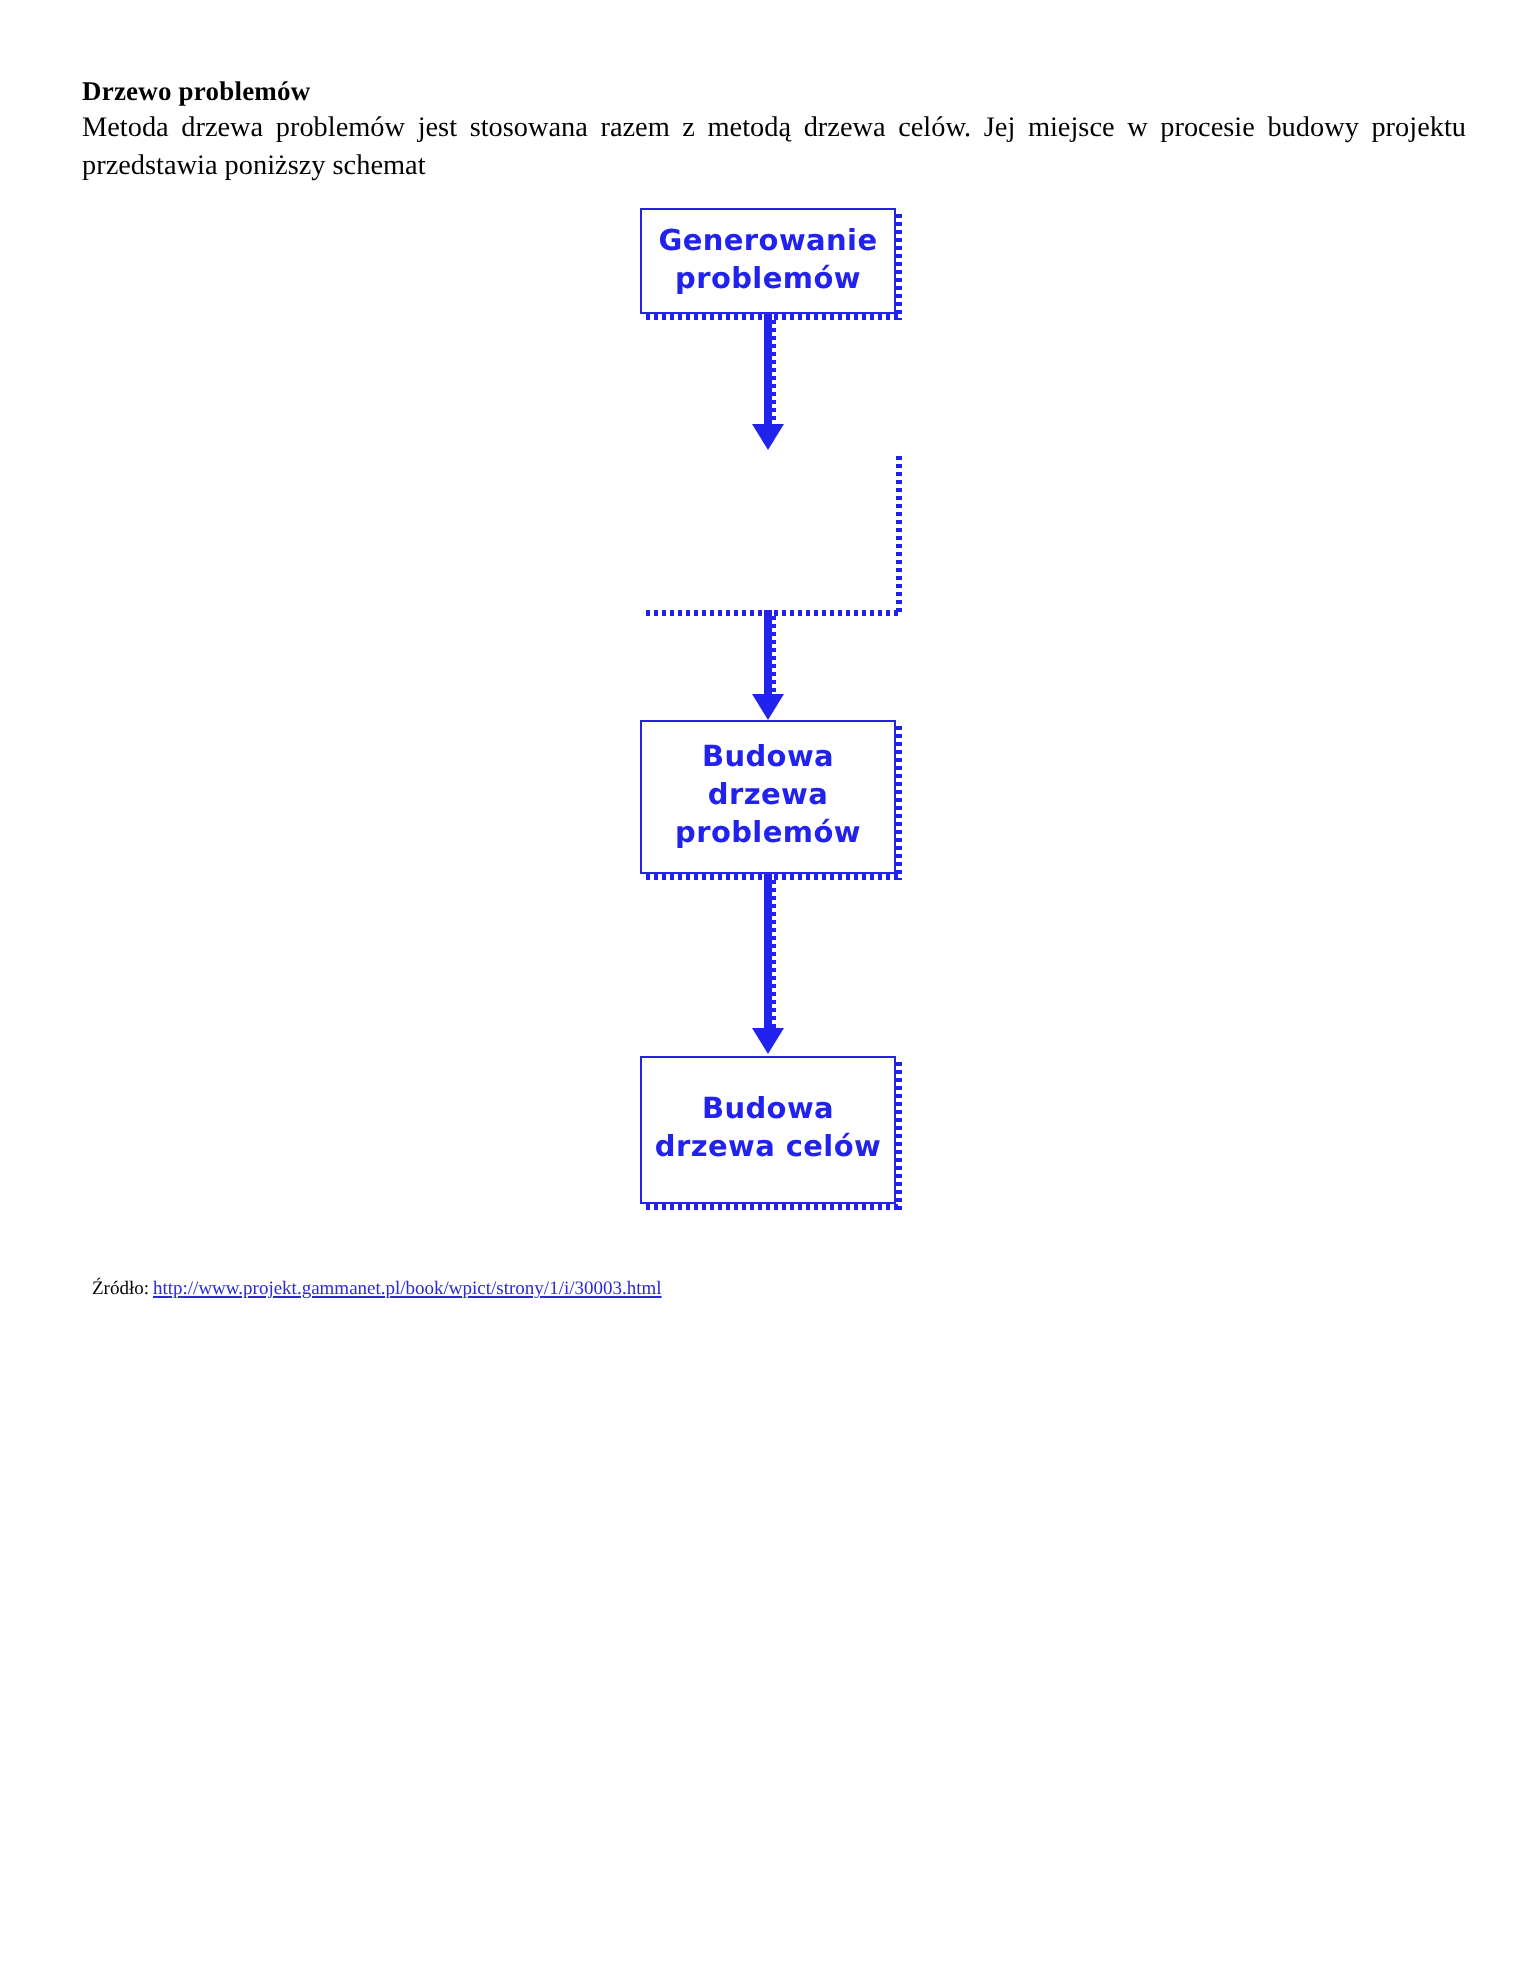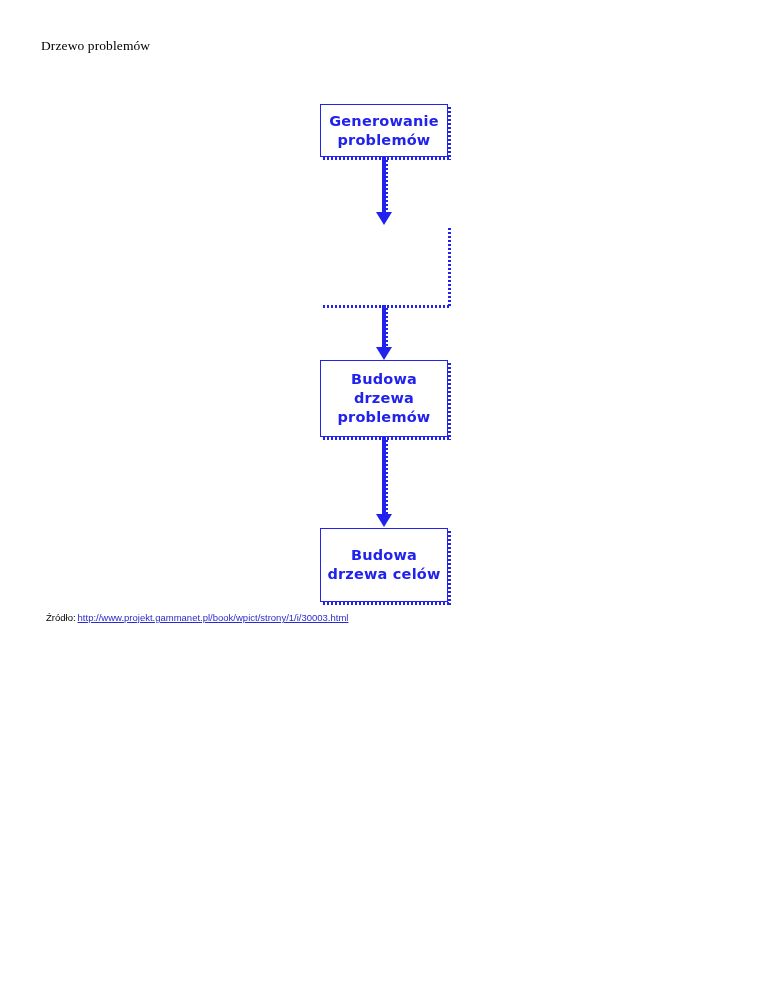--- a/index.html
+++ b/index.html
@@ -18,21 +18,21 @@
 
   
   .doc-text {
     position: absolute;
     left: 41px;
     top: 38px;
     width: 692px;
   }
   .doc-heading {
     font-family: "Liberation Serif", "DejaVu Serif", serif;
-    font-weight: normal;
+    font-weight: bold;
     font-size: 13.5px;
     line-height: 16px;
     margin: 0 0 1px 0;
     letter-spacing: 0.1px;
   }
   .doc-paragraph {
     font-family: "Liberation Serif", "DejaVu Serif", serif;
     font-size: 14.2px;
     line-height: 18.5px;
     margin: 0;
@@ -115,38 +115,39 @@
     border-left: 8px solid transparent;
     border-right: 8px solid transparent;
     border-top: 13px solid #2222ee;
     z-index: 1;
   }
 
   
   .source-line {
     position: absolute;
     left: 46px;
-    top: 612px;
-    font-family: Liberation Sans, sans-serif;
+    top: 639px;
+    font-family: Liberation Serif, serif;
     font-size: 9.5px;
     line-height: 12px;
     white-space: nowrap;
   }
   .source-label { color: #000000; }
   .source-url {
     color: #2a2ad0;
     text-decoration: underline;
     margin-left: 2px;
   }
 </style>
 </head>
 <body>
 
 <div class="doc-text">
   <div class="doc-heading">Drzewo problemów</div>
+  <p class="doc-paragraph">Metoda drzewa problemów jest stosowana razem z metodą drzewa celów. Jej miejsce w procesie budowy projektu przedstawia poniższy schemat</p>
 </div>
 
 <div class="flowchart">
 
   <div class="fc-arrow-line" style="left:382px; top:157px; height:58px;"></div>
   <div class="fc-arrow-line-shadow" style="left:386px; top:160px; height:58px;"></div>
   <div class="fc-arrow-head" style="left:376px; top:212px;"></div>
 
   <div class="fc-arrow-line" style="left:382px; top:305px; height:44px;"></div>
   <div class="fc-arrow-line-shadow" style="left:386px; top:308px; height:44px;"></div>

